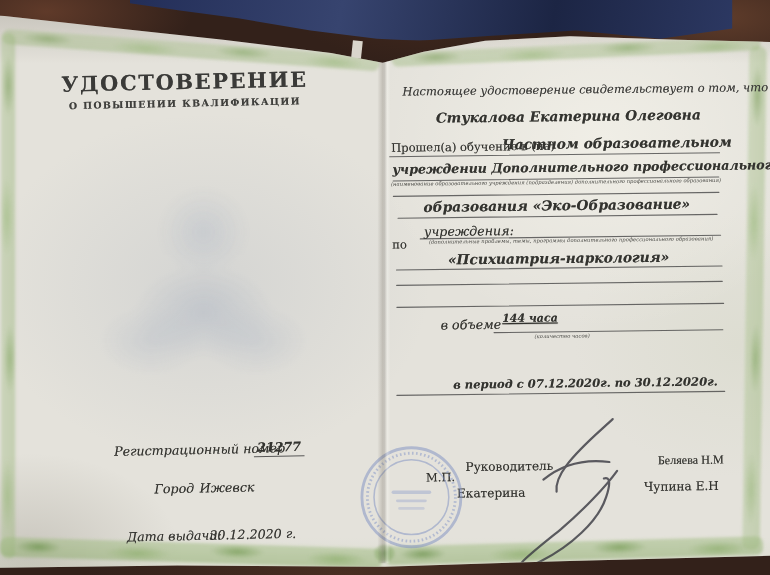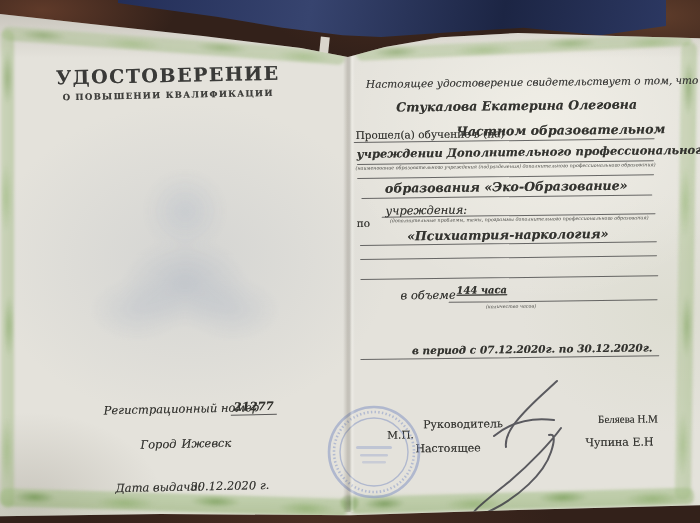--- a/index.html
+++ b/index.html
@@ -201,21 +201,21 @@
     <div id="volume-caption" class="abs tinywrap">
       <span class="tiny ital">(количество часов)</span>
     </div>
 
     <div id="period-line" class="abs txt ital ctr">в период с 07.12.2020г. по 30.12.2020г.</div>
     <div id="period-rule" class="abs rule"></div>
 
     <div id="mp-label" class="abs txt">М.П.</div>
     <div id="head-label" class="abs txt">Руководитель</div>
     <div id="head-name" class="abs txt">Беляева Н.М</div>
-    <div id="secretary-label" class="abs txt">Настоящее</div>
+    <div id="secretary-label" class="abs txt">Екатерина</div>
     <div id="secretary-name" class="abs txt">Чупина Е.Н</div>
   </div>
 
   <svg id="seal-svg" class="abs" width="104" height="104" viewBox="0 0 104 104" style="filter:blur(.6px);opacity:.5;">
     <circle cx="52" cy="52" r="45" fill="none" stroke="#7d8fc2" stroke-width="2.6"></circle>
     <circle cx="52" cy="52" r="40" fill="none" stroke="#8496c8" stroke-width="2.6" stroke-dasharray="1.5 2.2"></circle>
     <circle cx="52" cy="52" r="34" fill="none" stroke="#7d8fc2" stroke-width="1.4"></circle>
     <rect x="34" y="46" width="36" height="3" rx="1.5" fill="#8a9aca" opacity=".8"></rect>
     <rect x="38" y="54" width="28" height="2.6" rx="1.3" fill="#8a9aca" opacity=".7"></rect>
     <rect x="40" y="61" width="24" height="2.4" rx="1.2" fill="#8a9aca" opacity=".6"></rect>

